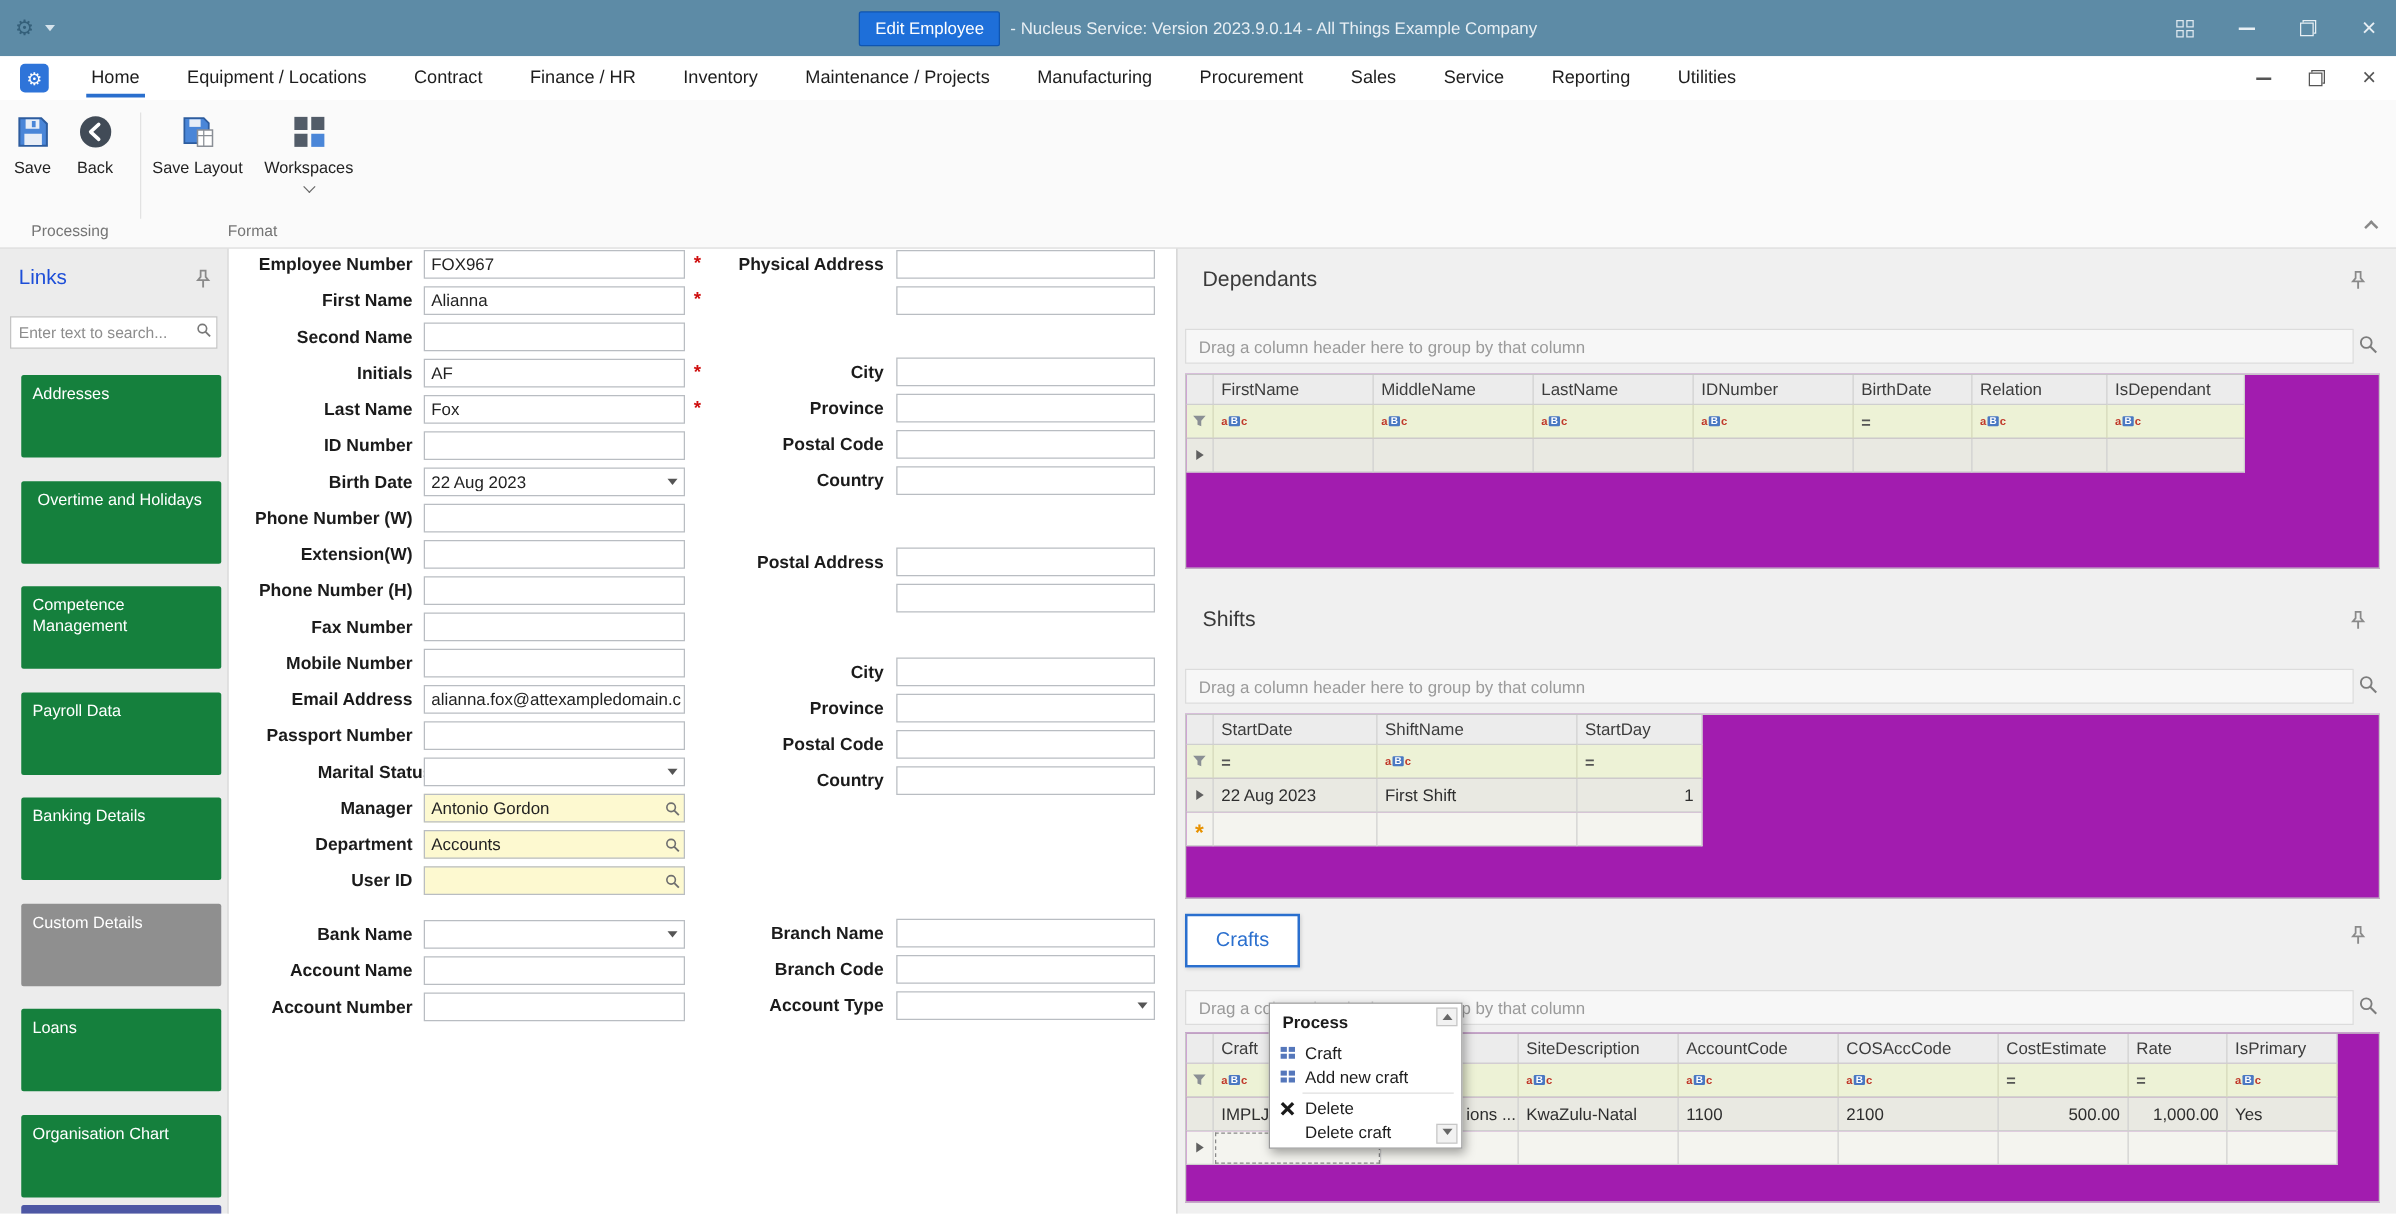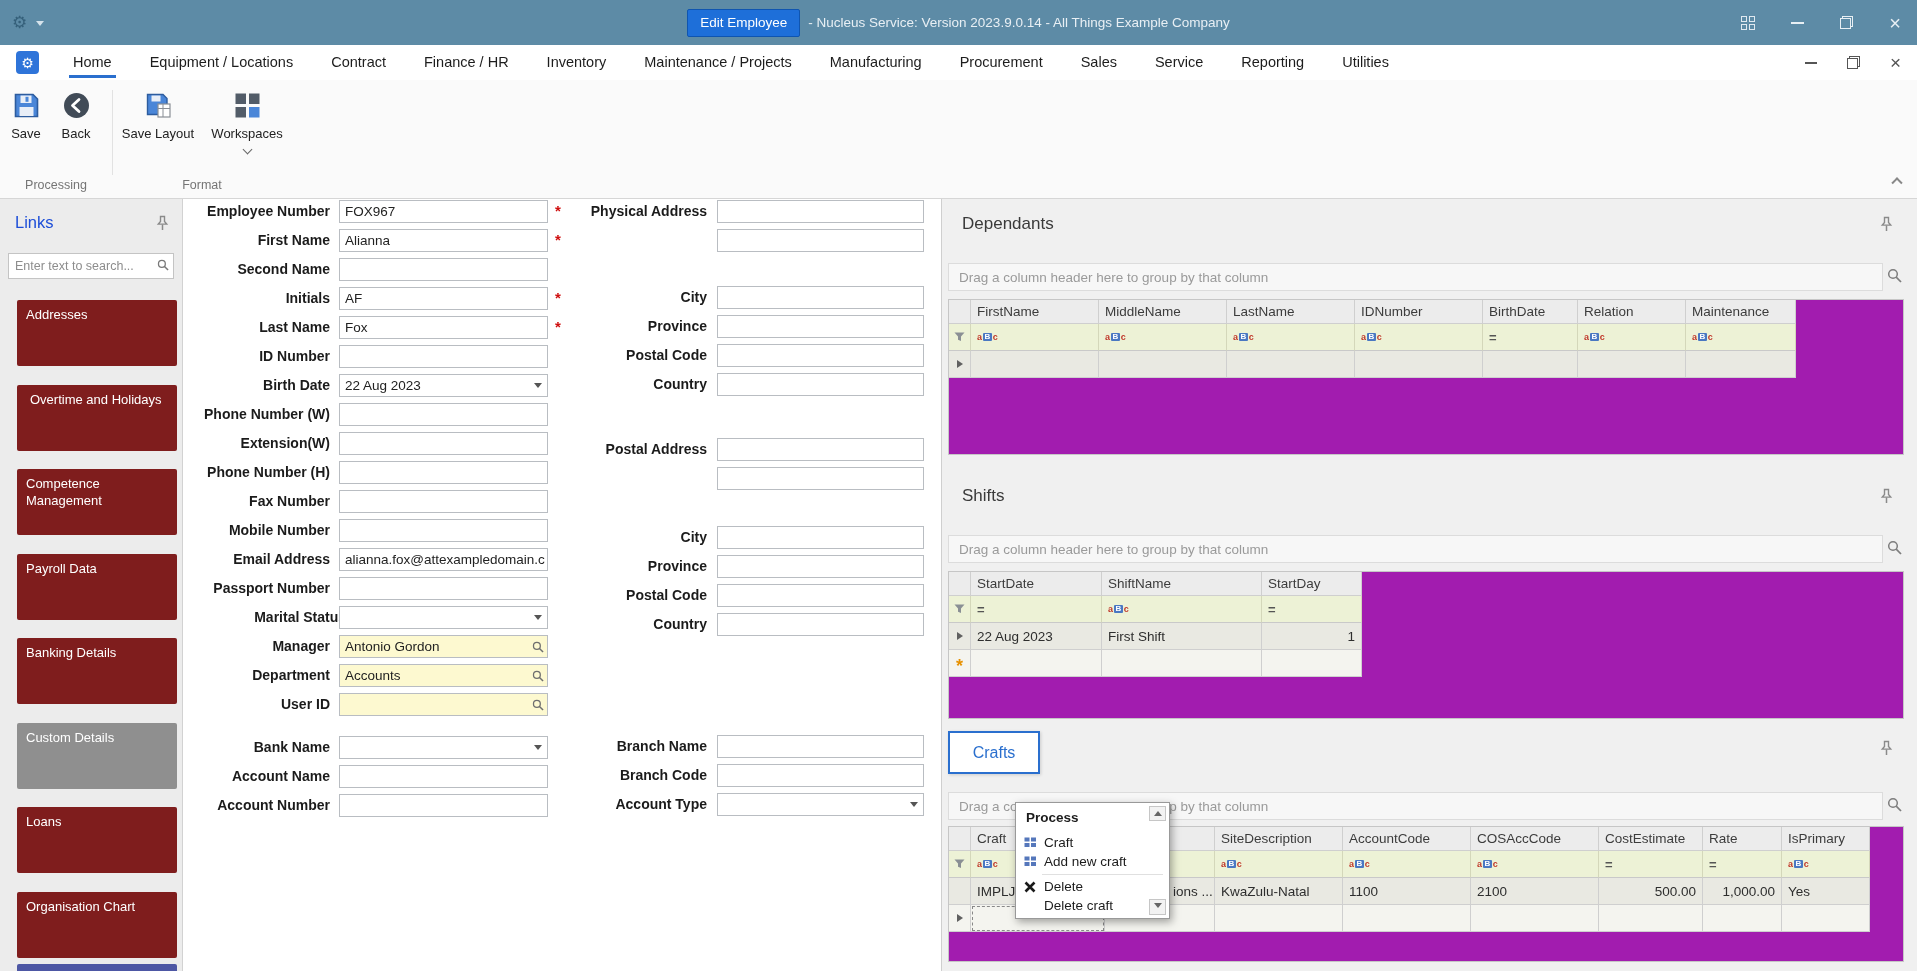--- a/index.html
+++ b/index.html
@@ -51,21 +51,21 @@
 #grp-format{position:absolute;left:112px;width:180px;text-align:center}
 .rb-collapse{position:absolute;right:16px;bottom:10px}
 
 
 .links{position:absolute;left:0;top:199px;width:183px;height:772px;background:#ececec;border-right:1px solid #d2d2d2}
 .links-title{position:absolute;left:15px;top:14px;font-size:16.5px;color:#1d4ed8}
 .links-pin{position:absolute;right:13px;top:16px}
 .links-search{position:absolute;left:8px;top:54px;width:166px;height:26px;background:#fff;border:1px solid #c4c4c4;display:flex;align-items:center;padding-right:4px}
 .links-search input{flex:1;border:0;outline:0;background:transparent;font:12.5px "Liberation Sans",sans-serif;color:#555;padding:0 6px;min-width:0}
 .links-search input::placeholder{color:#8d8d8d}
-.link-item{position:absolute;left:17px;width:160px;height:66px;background:#7f1d1d;color:#fff;font-size:13px;line-height:1.3;padding:7px 9px;border-radius:2px;overflow:hidden}
+.link-item{position:absolute;left:17px;width:160px;height:66px;background:#15803d;color:#fff;font-size:13px;line-height:1.3;padding:7px 9px;border-radius:2px;overflow:hidden}
 .link-item.gray{background:#8f8f8f}
 .link-strip{position:absolute;left:17px;top:765px;width:160px;height:7px;background:#4d57a4;border-radius:2px 2px 0 0}
 
 
 .form{position:absolute;left:183px;top:199px;width:758px;height:772px;background:#fff}
 .frow{position:absolute;left:0;width:758px;height:23px}
 .flabel{position:absolute;top:3px;font-size:14px;font-weight:bold;color:#1b1b1b;text-align:right;white-space:nowrap}
 .fld{position:absolute;top:0;height:23px;border:1px solid #b9bdc2;background:#fff;display:flex;align-items:center;font-size:13.5px;color:#222;overflow:hidden}
 .fld.yellow{background:#fdf9d0}
 .fld .val{flex:1;padding:0 5px;white-space:nowrap;overflow:hidden}
@@ -507,21 +507,21 @@
       </svg></span>
   <div class="grid" id="dep-grid" style="top:299px;height:156px">
       <div class="g-row g-head" style="width: 847px;">
         <span class="g-ind"></span>
         <span class="g-cell" style="width: 128px;">FirstName</span>
         <span class="g-cell" style="width: 128px;">MiddleName</span>
         <span class="g-cell" style="width: 128px;">LastName</span>
         <span class="g-cell" style="width: 128px;">IDNumber</span>
         <span class="g-cell" style="width: 95px;">BirthDate</span>
         <span class="g-cell" style="width: 108px;">Relation</span>
-        <span class="g-cell" style="width: 110px;">Maintenance</span>
+        <span class="g-cell" style="width: 110px;">IsDependant</span>
       </div>
       <div class="g-row g-filter" style="width: 847px;">
         <span class="g-ind">
           <svg width="11" height="10" viewBox="0 0 11 10">
             <path d="M0.5 0.5h10L7 4.6V9L4 7.8V4.6z" fill="#8a8f94"></path>
           </svg>
         </span>
         <span class="g-cell" style="width: 128px;">
           <span class="abc-ic">
             <i>a</i>

